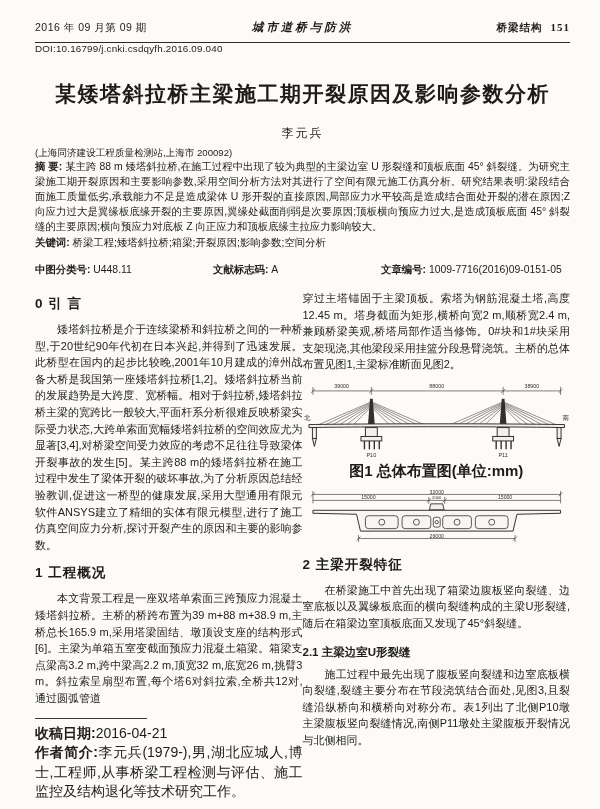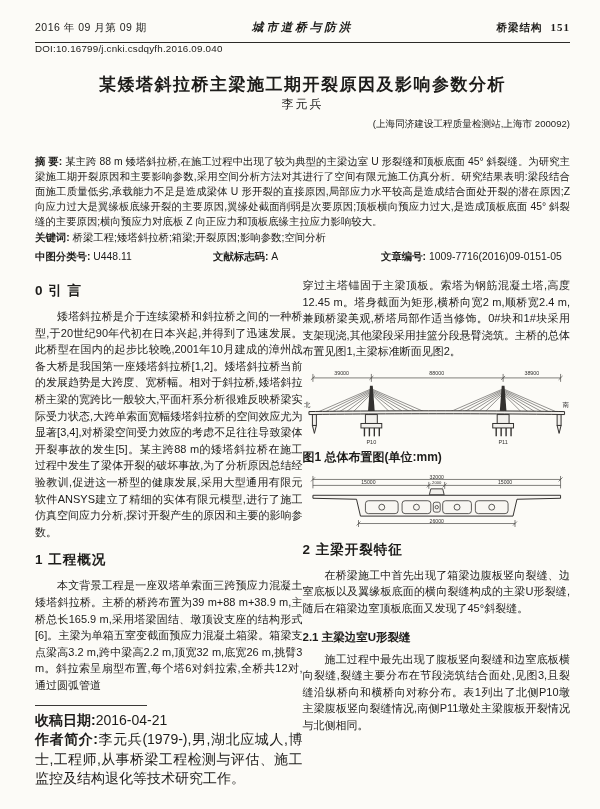--- a/index.html
+++ b/index.html
@@ -11,40 +11,40 @@
   }
   
   .hdr { display:flex; align-items:baseline; font-size:10.5px; }
   .hdr .issue { width:170px; letter-spacing:.5px; }
   .hdr .journal { flex:1; text-align:center; font-family:"Liberation Serif","DejaVu Serif",serif; font-style:italic; font-weight:bold; letter-spacing:3px; font-size:11.5px; }
   .hdr .section-wrap { width:170px; text-align:right; font-weight:bold; letter-spacing:1px; }
   .hdr .pageno { font-family:"Liberation Serif","DejaVu Serif",serif; font-weight:bold; margin-left:8px; font-size:11px; }
   .hdr-rule { border:0; border-top:1.6px solid #2b2a28; margin:7px 0 0 0; }
   .doi { font-size:9.8px; letter-spacing:.2px; }
   
-  .title { text-align:center; font-size:17px; font-weight:bold; letter-spacing:1.5px; margin-top:19px; }
-  .author { text-align:center; font-size:12px; letter-spacing:2px; }
-  .affil { text-align:right; font-size:9.6px; margin-top:5px; }
-  
-  .abs { margin-top:24px; font-size:10.4px; line-height:1.44; text-align:justify; }
+  .title { text-align:center; font-size:21px; font-weight:bold; letter-spacing:1.5px; margin-top:26px; }
+  .author { text-align:center; font-size:12px; margin-top:17px; letter-spacing:2px; }
+  .affil { text-align:left; font-size:9.6px; margin-top:5px; }
+  
+  .abs { margin-top:0; font-size:10.4px; line-height:1.44; text-align:justify; }
   .abs b, .kw b, .meta b, .fn b { font-weight:bold; }
   .kw { font-size:10.4px; line-height:1.44; text-align:justify; margin-top:1px; }
-  .meta { display:flex; font-size:10.4px; margin-top:4px; }
+  .meta { display:flex; font-size:10.4px; margin-top:12px; }
   .meta .m1 { width:178px; } .meta .m2 { width:168px; } .meta .m3 { flex:1; }
   
   .cols { display:flex; margin-top:13px; }
   .col { flex:1; min-width:0; }
   p.body { font-size:11px; line-height:1.51; text-align:justify; text-indent:2em; margin:0; }
   h2.sec { font-size:13.5px; font-weight:bold; margin:11px 0 8px 0; letter-spacing:1px; }
   h2.first { margin-top:5px; }
   h3.subsec { font-size:11.5px; font-weight:bold; margin:13px 0 6px 0; }
   
   .fig { margin-top:8px; }
   .fig svg { display:block; width:100%; height:auto; }
-  .figcap { text-align:left; font-size:12px; font-weight:bold; margin:3px 0 5px 0; }
+  .figcap { text-align:center; font-size:15px; font-weight:bold; margin:3px 0 5px 0; }
   svg text { font-family:"Liberation Sans","DejaVu Sans",sans-serif; fill:#333130; }
   
   .fn { margin-top:11px; font-size:14px; line-height:1.4; text-align:justify; }
   .fn-rule { width:42%; border:0; border-top:1.1px solid #3a3836; margin:0 0 5px 0; }
 </style>
 </head>
 <body>
 
 <div class="page">
 

